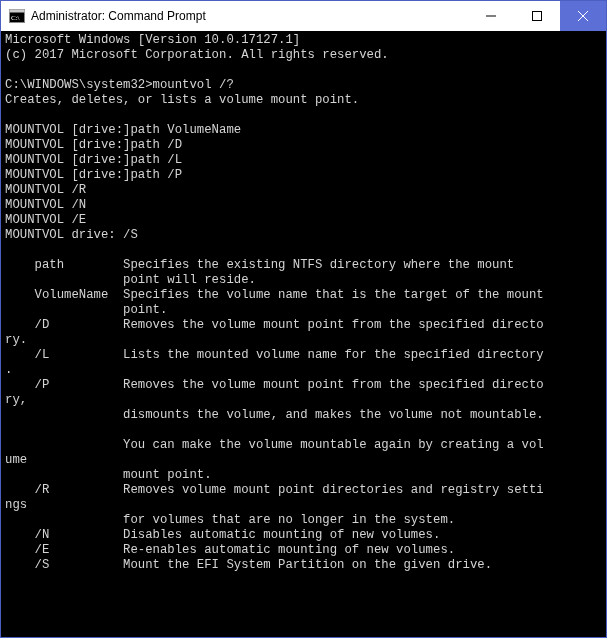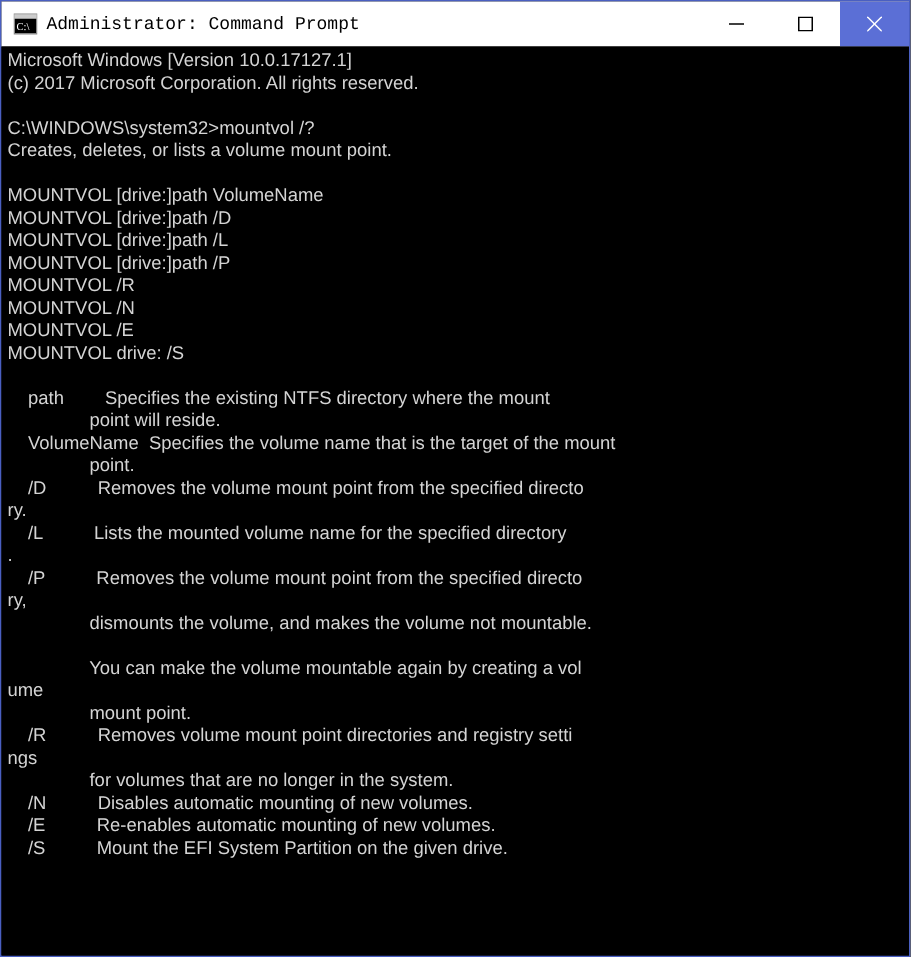--- a/index.html
+++ b/index.html
@@ -31,21 +31,21 @@
     width: 16px;
     height: 16px;
     margin-left: 8px;
     margin-right: 6px;
     display: inline-flex;
     align-items: center;
     justify-content: center;
   }
   .titlebar-icon svg { width:16px; height:16px; }
   .titlebar-title {
-    font-family: Liberation Mono, monospace;
+    font-family: Liberation Sans, sans-serif;
     font-size: 12px;
     color: #000;
     flex: 1;
     white-space: nowrap;
   }
   .win-controls {
     display: flex;
     height: 100%;
   }
   .win-btn {
@@ -60,21 +60,21 @@
   .win-btn svg { width:10px; height:10px; stroke: currentColor; stroke-width:1; fill:none; }
   .terminal {
     flex: 1;
     background: #000;
     color: #d4d4d4;
     font-size: 12.3px;
     line-height: 15px;
     padding: 2px 4px 4px 4px;
     white-space: pre;
     overflow: hidden;
-    font-family: Liberation Sans, sans-serif;
+    font-family: Liberation Mono, monospace;
   }
 </style>
 </head>
 <body>
 
 <div class="window">
   <div class="titlebar">
     <span class="titlebar-icon">
       <svg viewBox="0 0 16 16">
         <rect x="0.5" y="1.5" width="15" height="13" fill="#000" stroke="#888"></rect>

